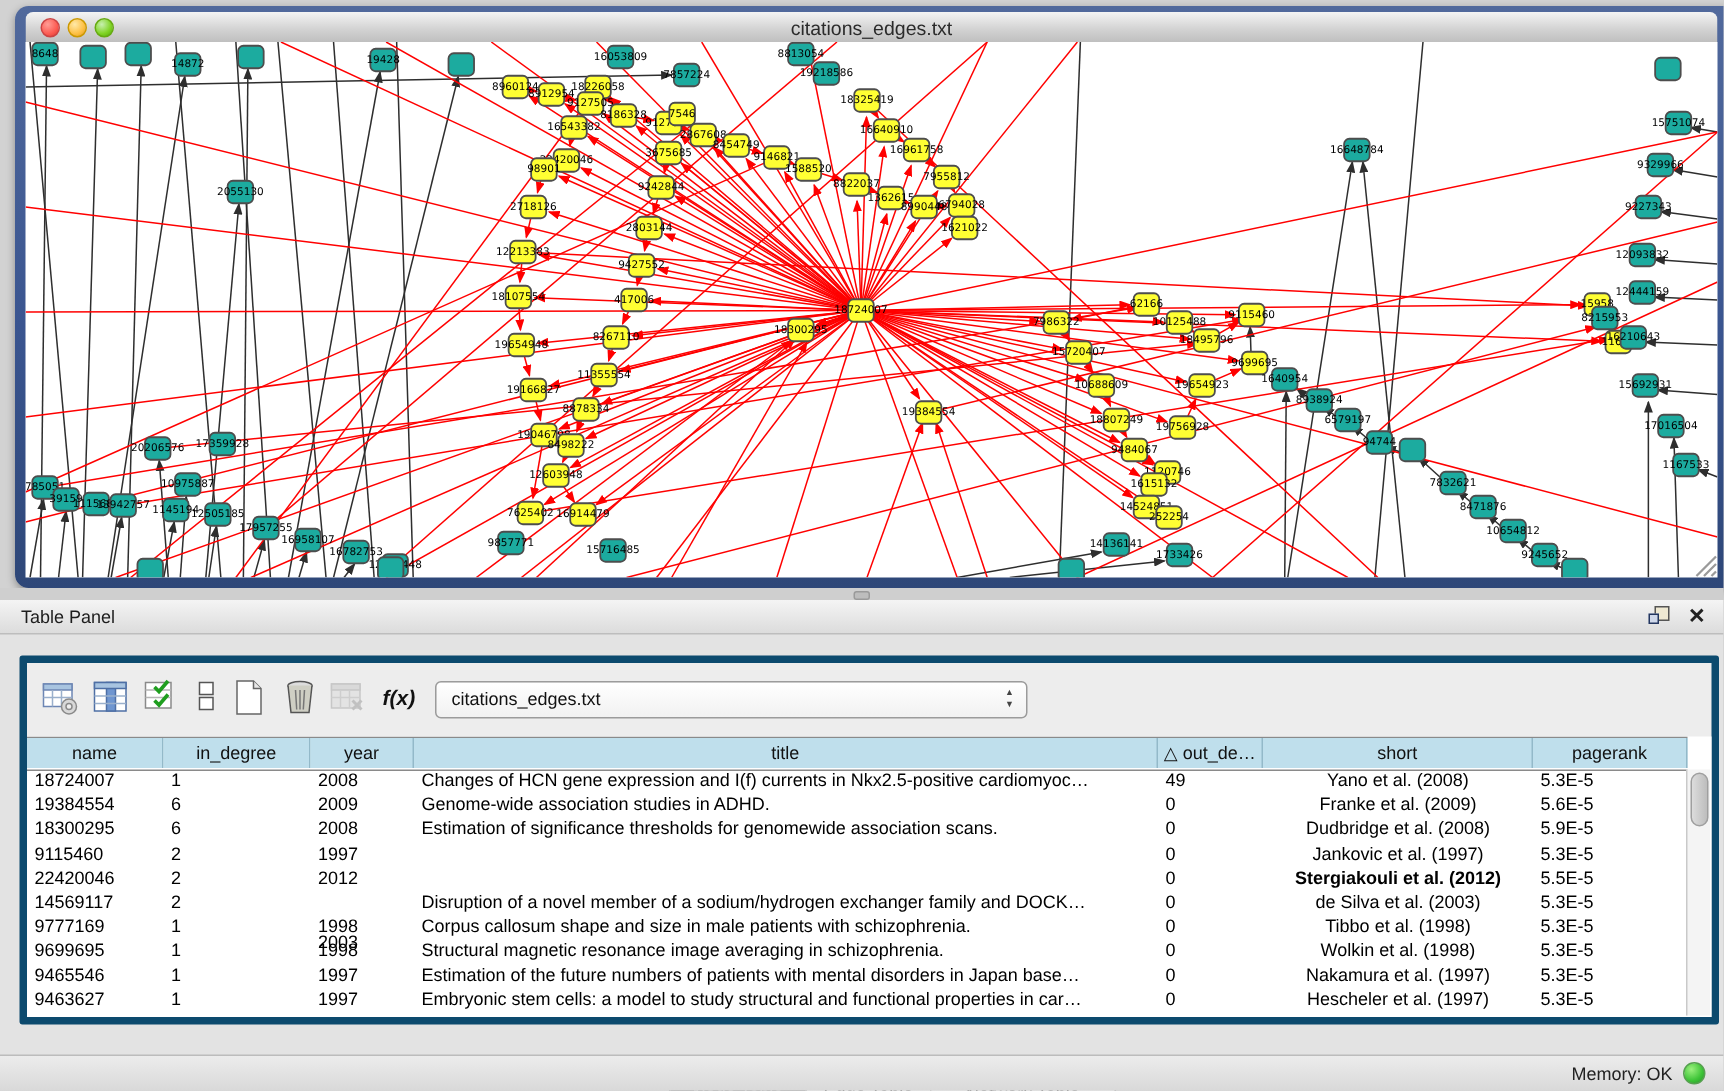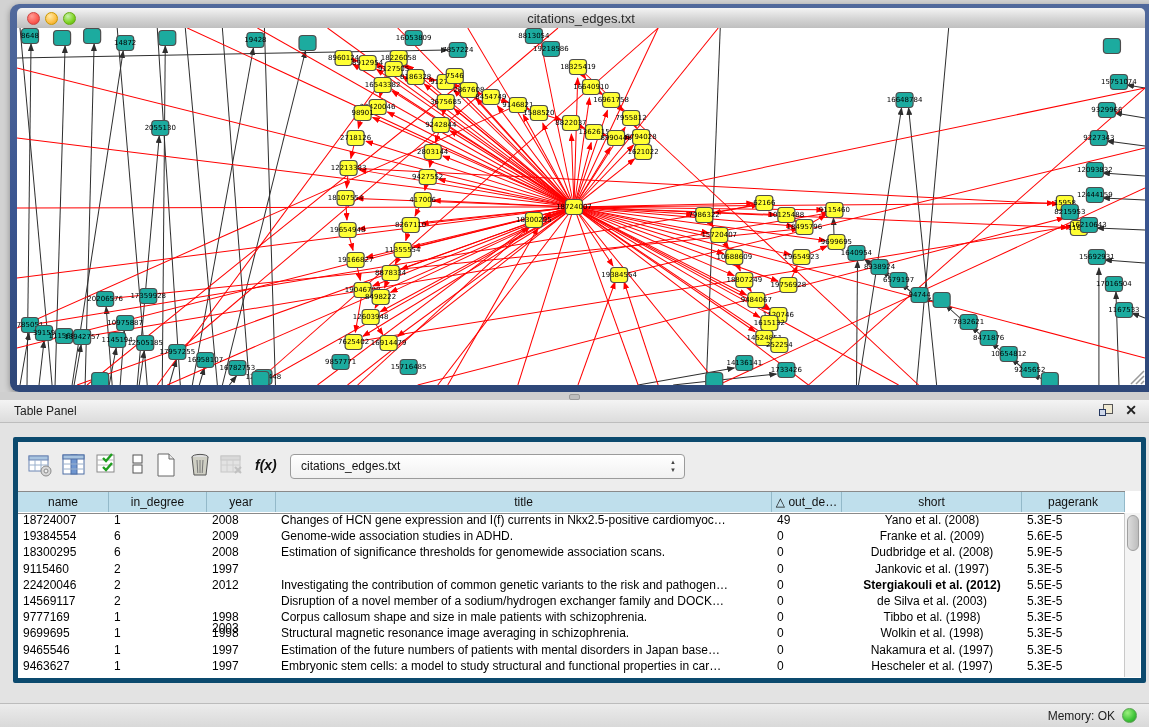--- a/index.html
+++ b/index.html
@@ -900,21 +900,20 @@
             <div class="td" style="left: 91px; width: 98px;">2</div>
             <div class="td" style="left: 189px; width: 69px;">1997</div>
             <div class="td" style="left: 754px; width: 70px;">0</div>
             <div class="td center" style="left: 824px; width: 180px;">Jankovic et al. (1997)</div>
             <div class="td" style="left: 1004px; width: 103px;">5.3E-5</div>
           </div>
           <div class="tr" style="top: 64.8px;">
             <div class="td" style="left: 0px; width: 91px;">22420046</div>
             <div class="td" style="left: 91px; width: 98px;">2</div>
             <div class="td" style="left: 189px; width: 69px;">2012</div>
-            <div class="td" style="left: 258px; width: 496px;">Investigating the contribution of common genetic variants to the risk and pathogen…</div>
             <div class="td" style="left: 754px; width: 70px;">0</div>
             <div class="td center" style="left: 824px; width: 180px; font-weight: bold;">Stergiakouli et al. (2012)</div>
             <div class="td" style="left: 1004px; width: 103px;">5.5E-5</div>
           </div>
           <div class="tr" style="top: 81px;">
             <div class="td" style="left: 0px; width: 91px;">14569117</div>
             <div class="td" style="left: 91px; width: 98px;">2</div>
             <div class="td" style="left: 189px; width: 69px; margin-top: 27px;">2003</div>
             <div class="td" style="left: 258px; width: 496px;">Disruption of a novel member of a sodium/hydrogen exchanger family and DOCK…</div>
             <div class="td" style="left: 754px; width: 70px;">0</div>

